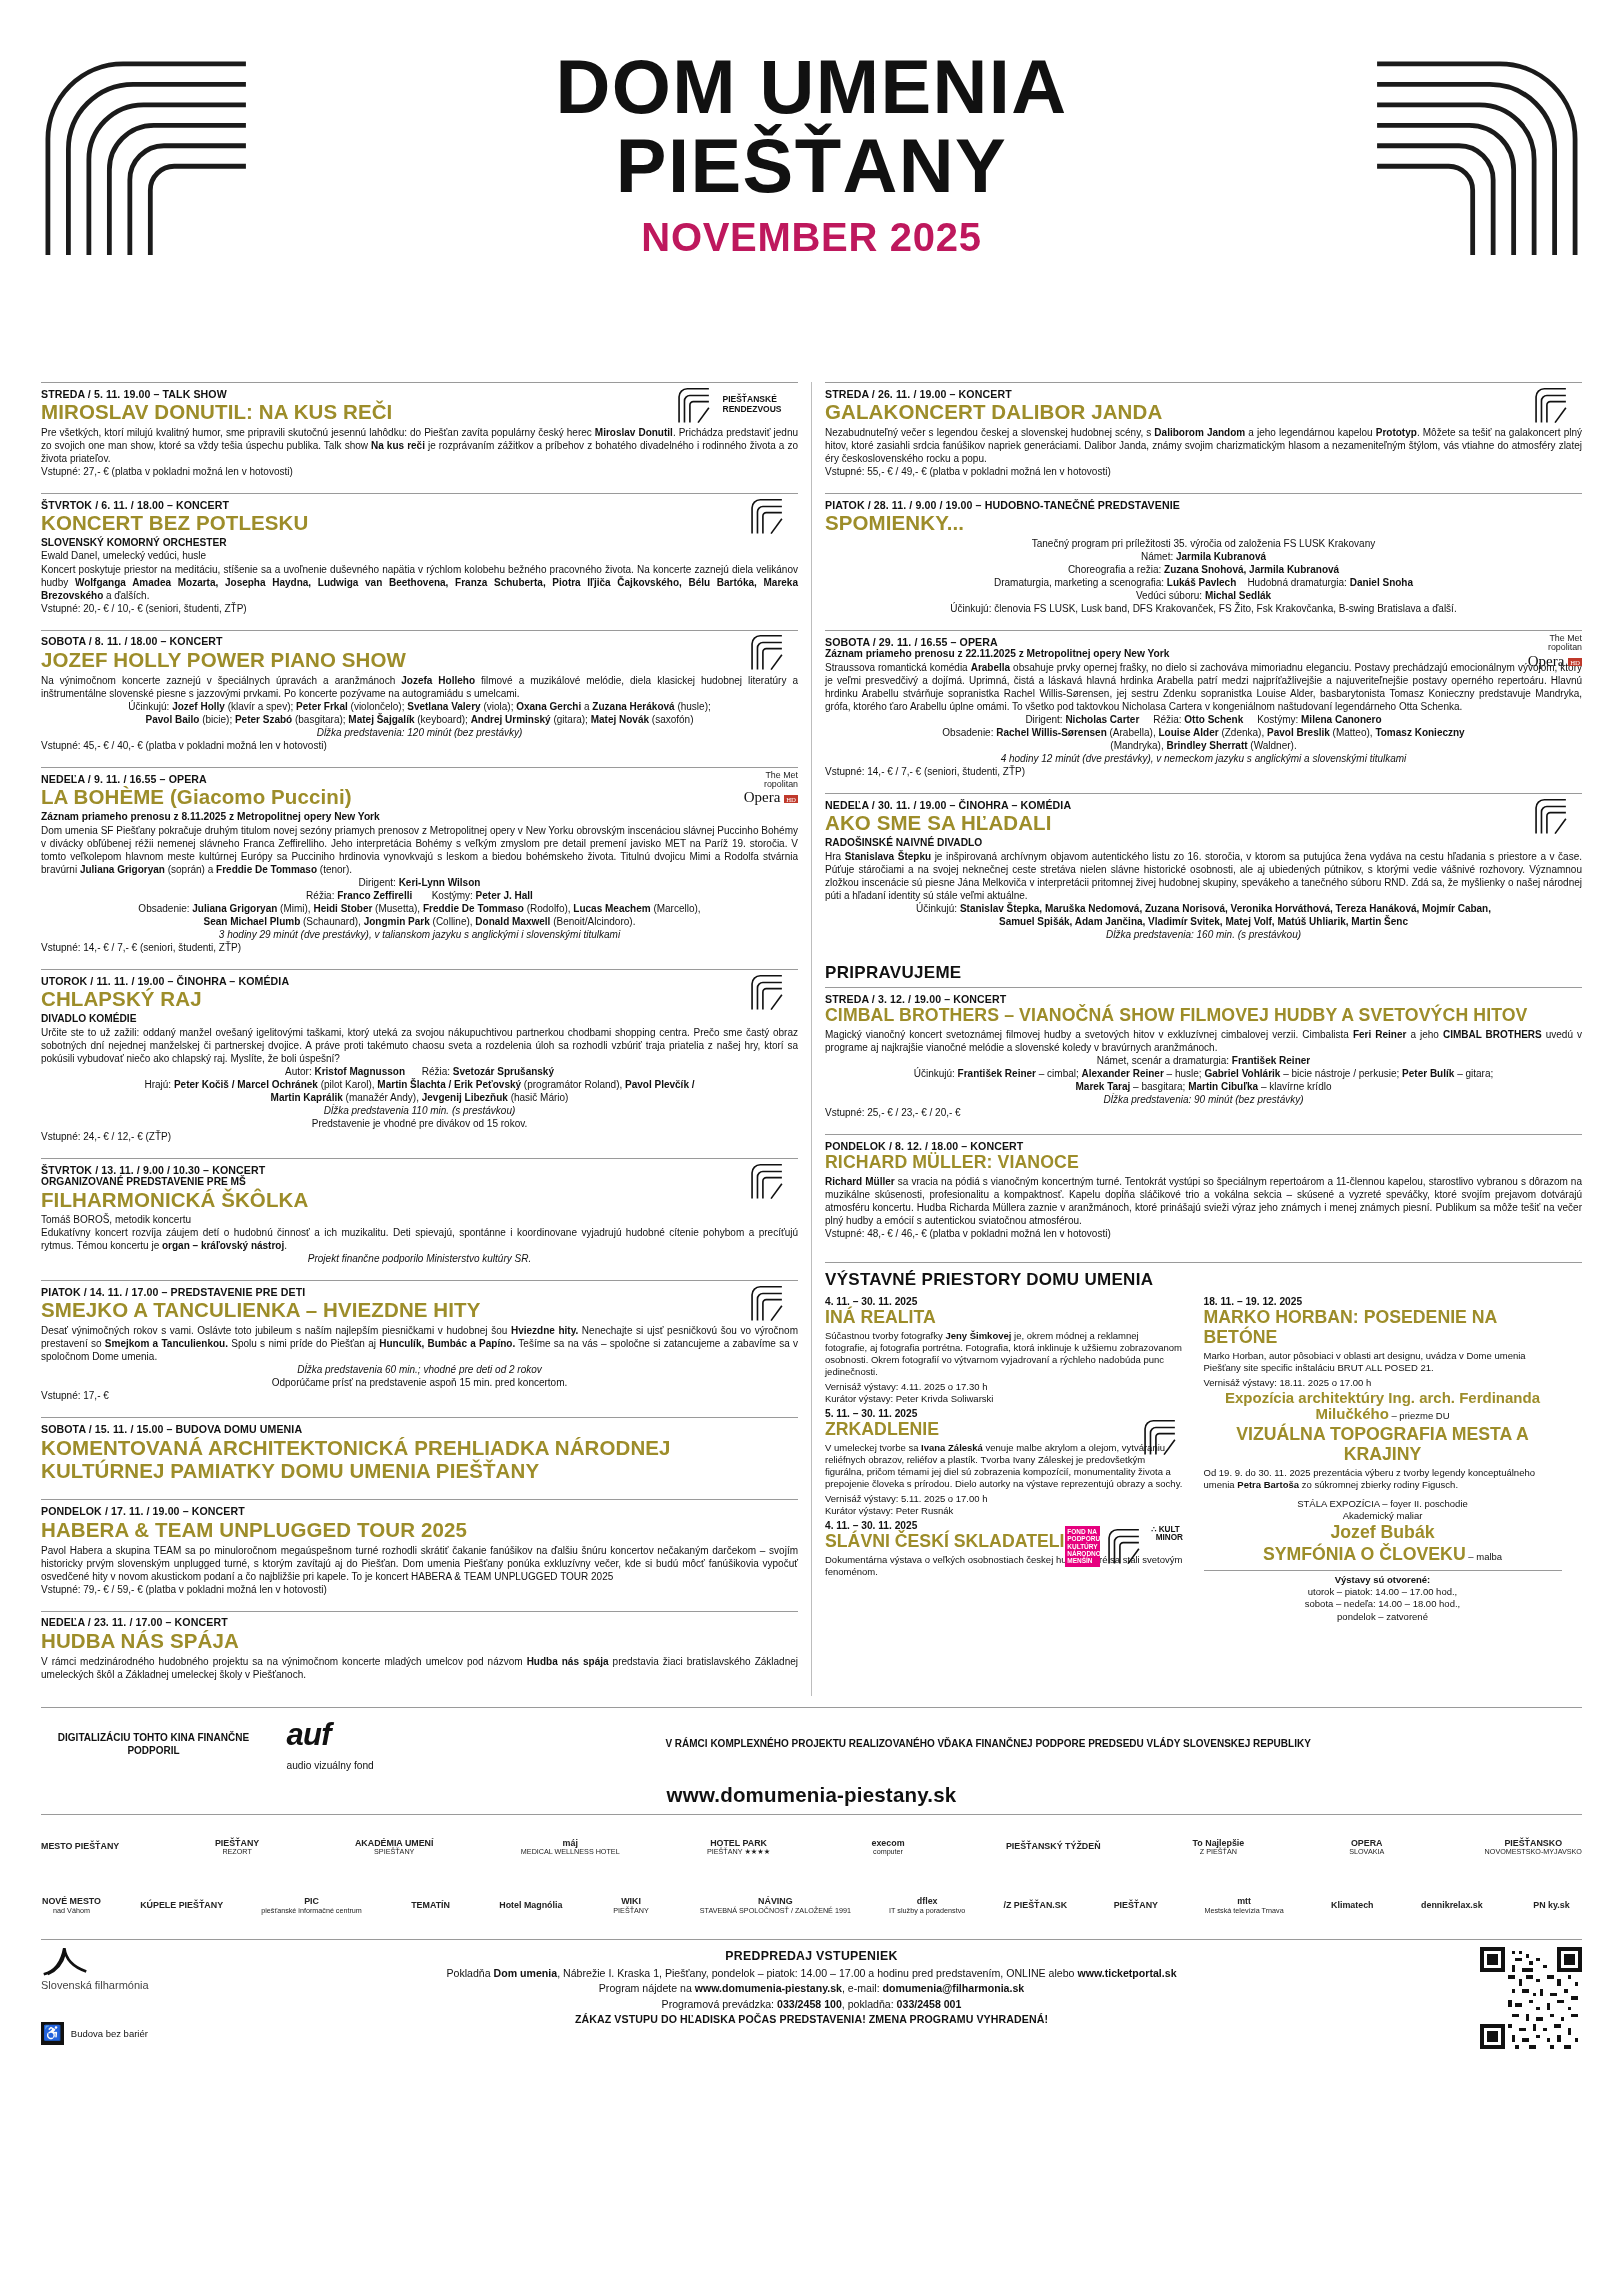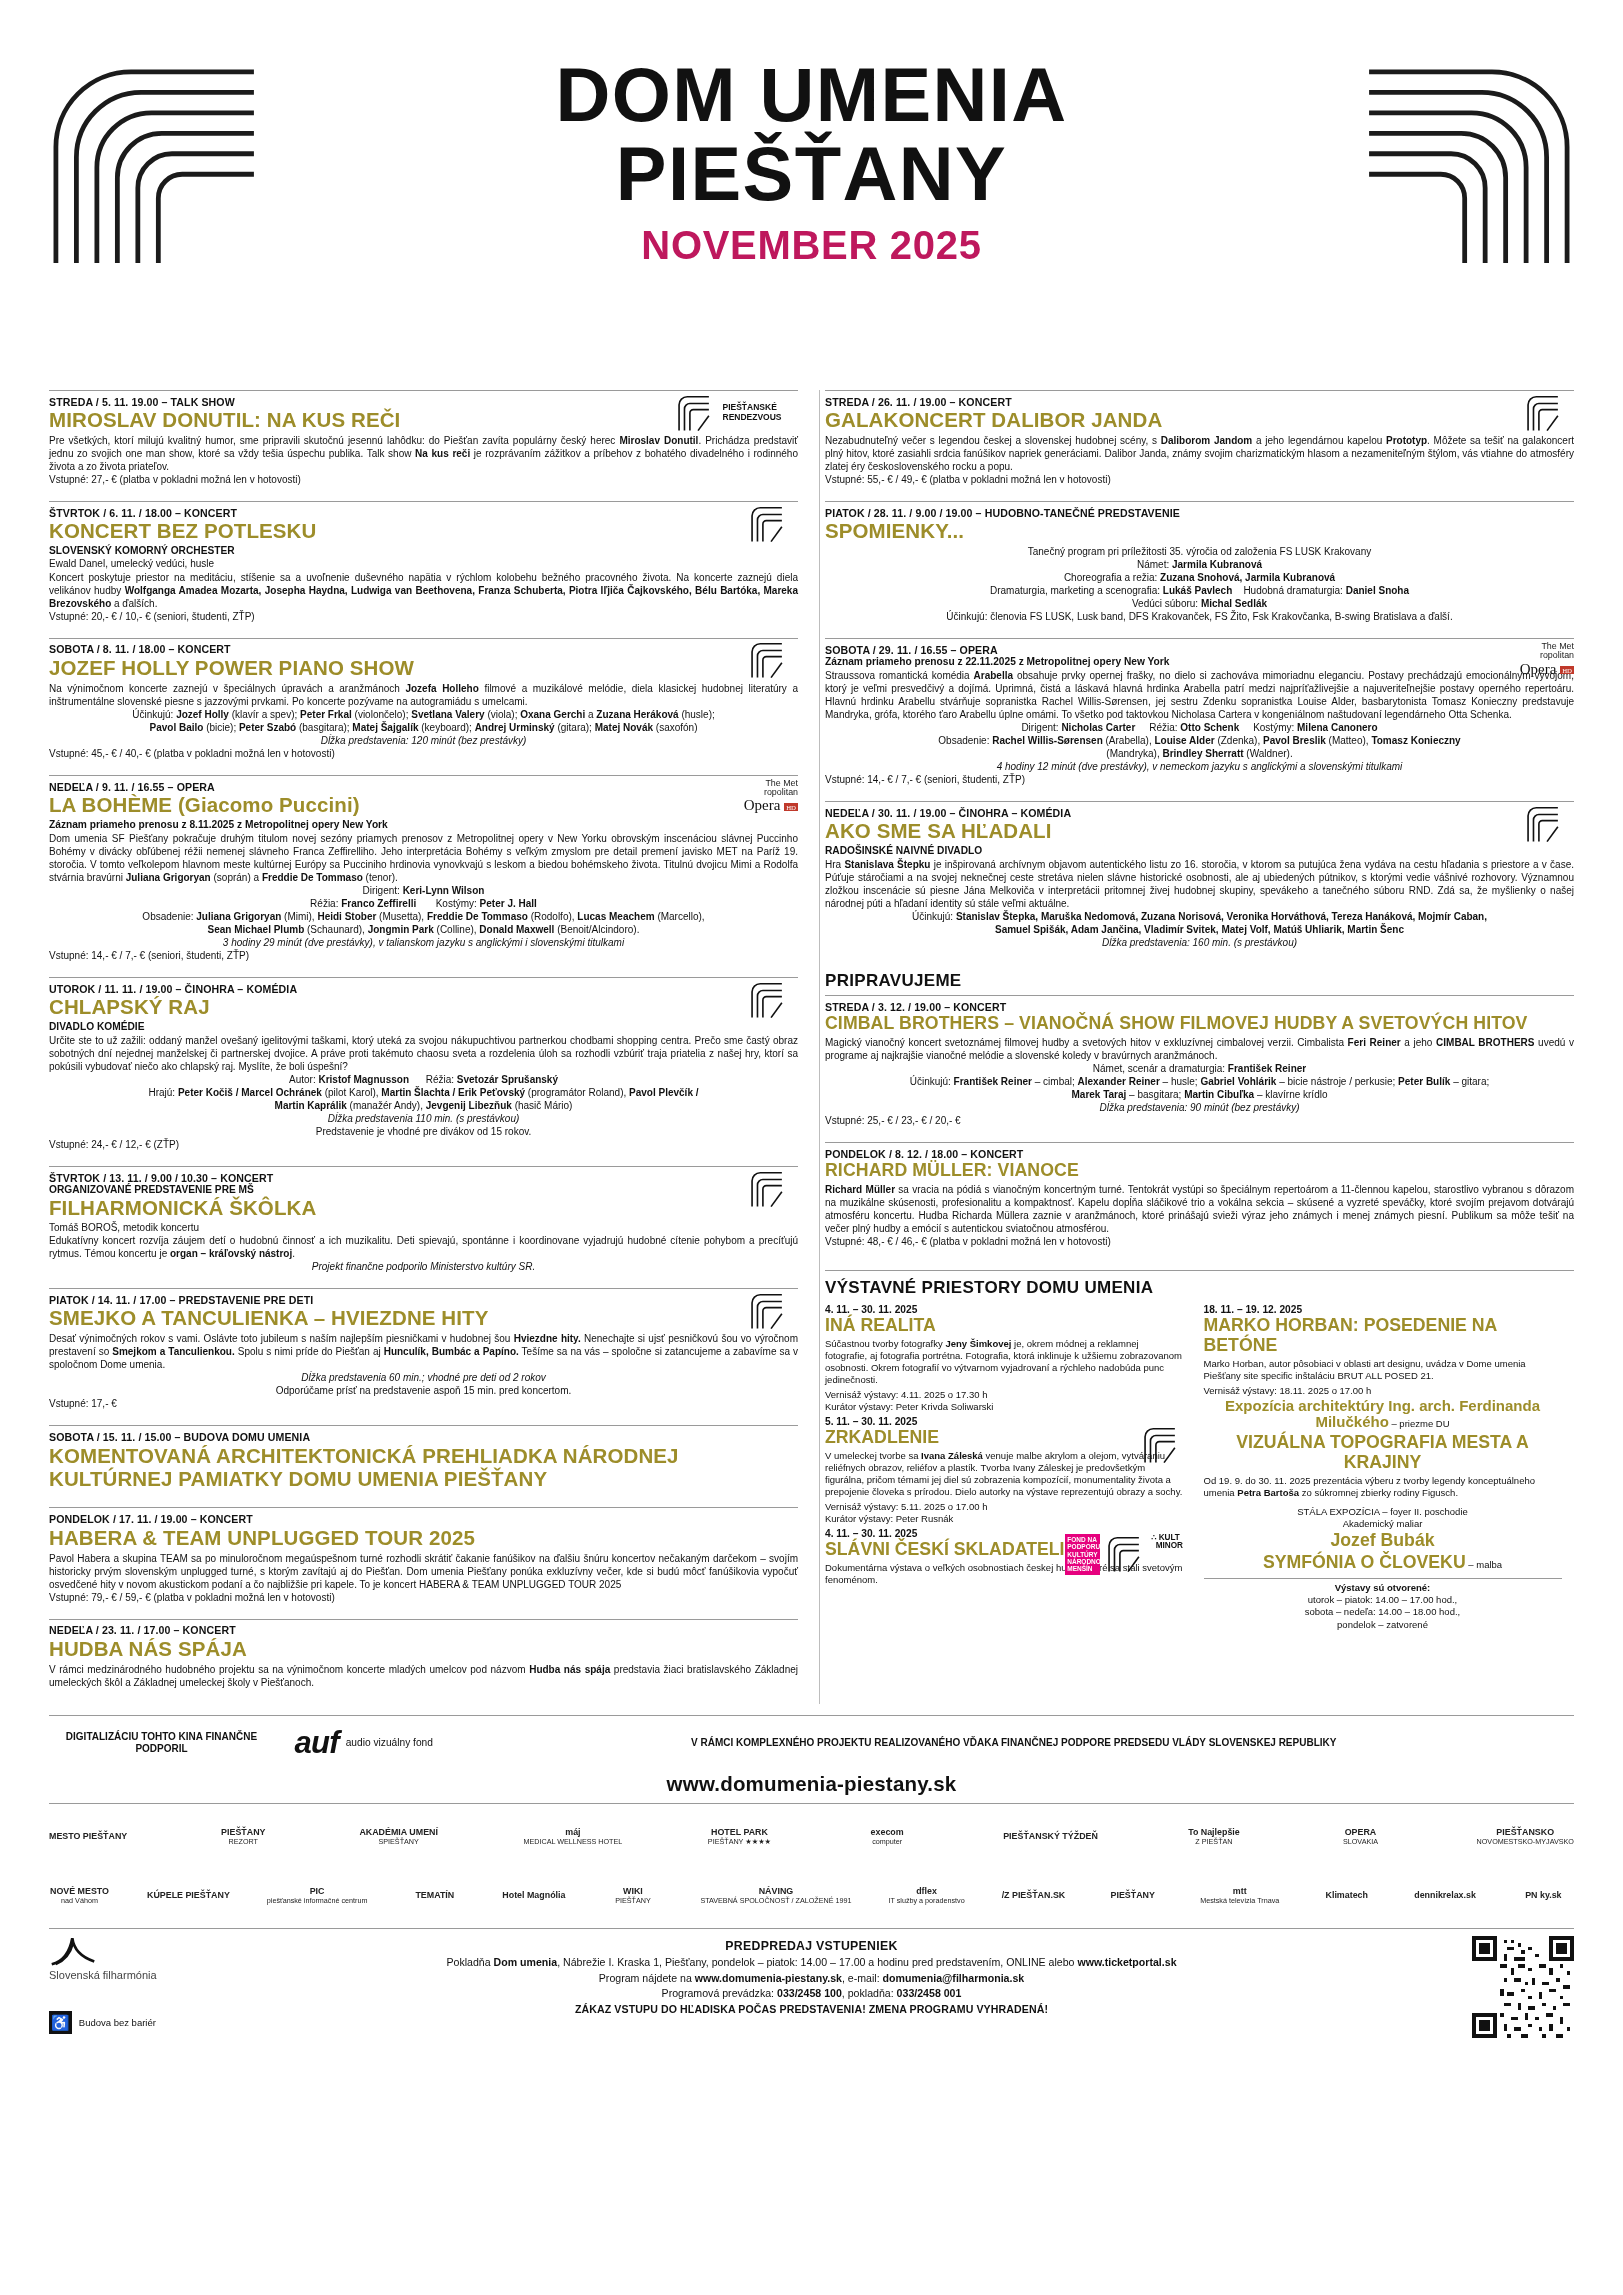--- a/index.html
+++ b/index.html
@@ -4,21 +4,21 @@
 <style>
   * { box-sizing: border-box; }
   html, body { margin:0; padding:0; background:#ffffff; }
   body {
     width:1623px; height:2295px;
     font-family:"Liberation Sans", sans-serif;
     color:#111;
     position:relative;
     overflow:hidden;
   }
-  .page { position:relative; width:1623px; height:2295px; padding:8px; }
+  .page { position:relative; width:1623px; height:2295px; padding:0; }
 
   
   .header { position:relative; height:382px; }
   .logo-left, .logo-right {
     position:absolute; top:57px; width:205px; height:198px;
   }
   .logo-left { left:41px; }
   .logo-right { right:41px; }
   .title-block { position:absolute; top:48px; left:0; right:0; text-align:center; }
   .title1 {
@@ -82,21 +82,21 @@
   .exh-title.sm { font-size:15px; }
   .exh-body { font-size:9.5px; line-height:1.28; }
   .hrule { border-top:0.7px solid #9a9a9a; margin:5.5px 0 0 0; }
 
   
   .sponsor-band {
     margin:11px 41px 0 41px; border-top:0.7px solid #9a9a9a; padding-top:9.5px;
     display:flex; align-items:center; gap:20.5px;
   }
   .sponsor-txt { font-size:10px; font-weight:bold; text-align:center; line-height:1.25; }
-  .auf { display:flex; align-items:center; gap:6.8px; }
+  .auf { display:flex; gap:6.8px;flex-direction:column; }
   .auf-word { font-size:31px; font-weight:bold; font-style:italic; letter-spacing:-0.7px; }
   .auf-sub { font-size:10.2px; line-height:1.15; }
   .web {
     text-align:center; font-size:20.5px; font-weight:bold; margin-top:11px; letter-spacing:0.2px;
   }
   .logos {
     margin:6.8px 41px 0 41px; border-top:0.7px solid #9a9a9a; padding-top:6.8px;
   }
   .logo-row { display:flex; align-items:center; justify-content:space-between; gap:1px; margin-bottom:6.8px;}
   .lg {

